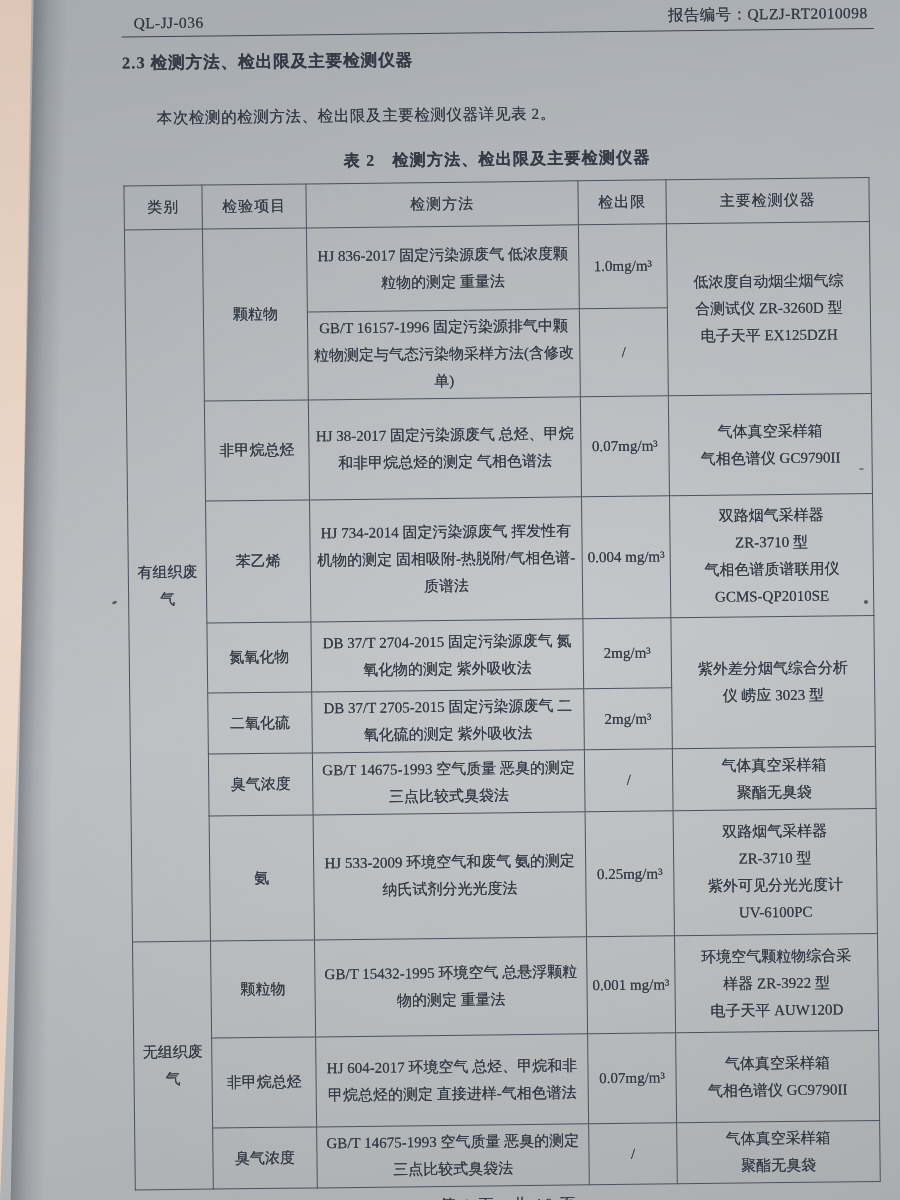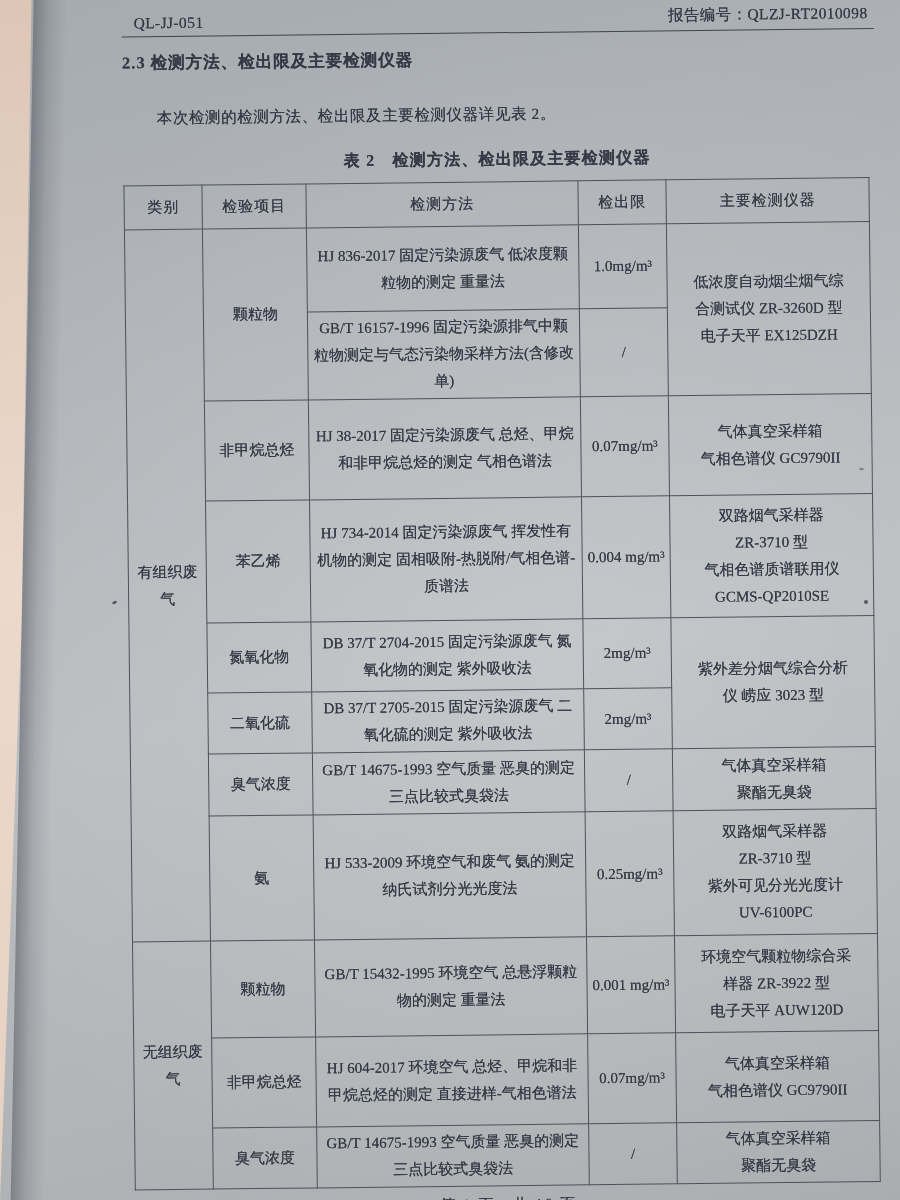--- a/index.html
+++ b/index.html
@@ -57,21 +57,21 @@
 
 <div class="paper"></div>
 <div class="edge-shade"></div>
 <div class="speck s1"></div>
 <div class="speck s2"></div>
 <div class="speck s3"></div>
 
 <div class="content">
 
   <div class="meta-row">
-    <span>QL-JJ-051</span>
+    <span>QL-JJ-036</span>
     <span>报告编号：QLZJ-RT2010098</span>
   </div>
 
   <div class="sec-heading">2.3  检测方法、检出限及主要检测仪器</div>
 
   <div class="intro">本次检测的检测方法、检出限及主要检测仪器详见表 2。</div>
 
   <div class="tbl-title">表 2　检测方法、检出限及主要检测仪器</div>
 
   <table>

